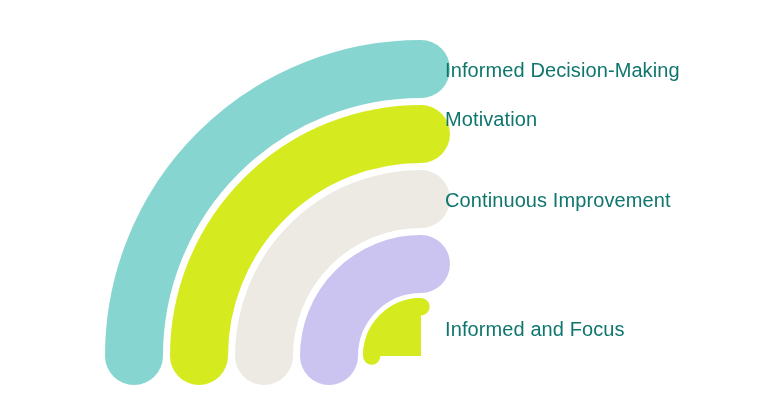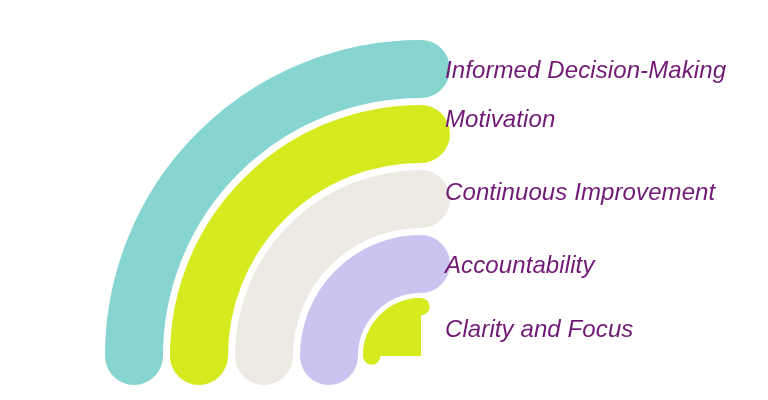--- a/index.html
+++ b/index.html
@@ -36,27 +36,26 @@
   }
   .legend-item {
     position: absolute;
     left: 0;
     height: 26px;
     display: flex;
     align-items: center;
   }
   .legend-label {
     font-family: "Liberation Sans", sans-serif;
-    font-size: 24px;
+    font-size: 20px;
     font-weight: 400;
     letter-spacing: 0.1px;
-    color: #701a75;
+    color: #0f766e;
     white-space: nowrap;
     line-height: 26px;
-    font-style: italic;
   }
 </style>
 </head>
 <body>
 
 <div id="stage">
 
   <svg id="arc-graphic" viewBox="0 0 768 400" xmlns="http://www.w3.org/2000/svg">
     <rect x="0" y="0" width="768" height="400" fill="#ffffff"></rect>
     <g id="arc-group">
@@ -69,24 +68,21 @@
       </g>
   </svg>
 
   <div id="legend">
     <div class="legend-item" style="top:57px;">
       <span class="legend-label">Informed Decision-Making</span>
     </div>
     <div class="legend-item" style="top:106px;">
       <span class="legend-label">Motivation</span>
     </div>
-    <div class="legend-item" style="top:179px;text-align:center;">
+    <div class="legend-item" style="top:187px;text-align:center;">
       <span class="legend-label">Continuous Improvement</span>
     </div>
-    <div class="legend-item" style="top:252px;">
-      <span class="legend-label">Accountability</span>
-    </div>
     <div class="legend-item" style="top:316px;">
-      <span class="legend-label">Clarity and Focus</span>
+      <span class="legend-label">Informed and Focus</span>
     </div>
   </div>
 
 </div>
 
 </body></html>

